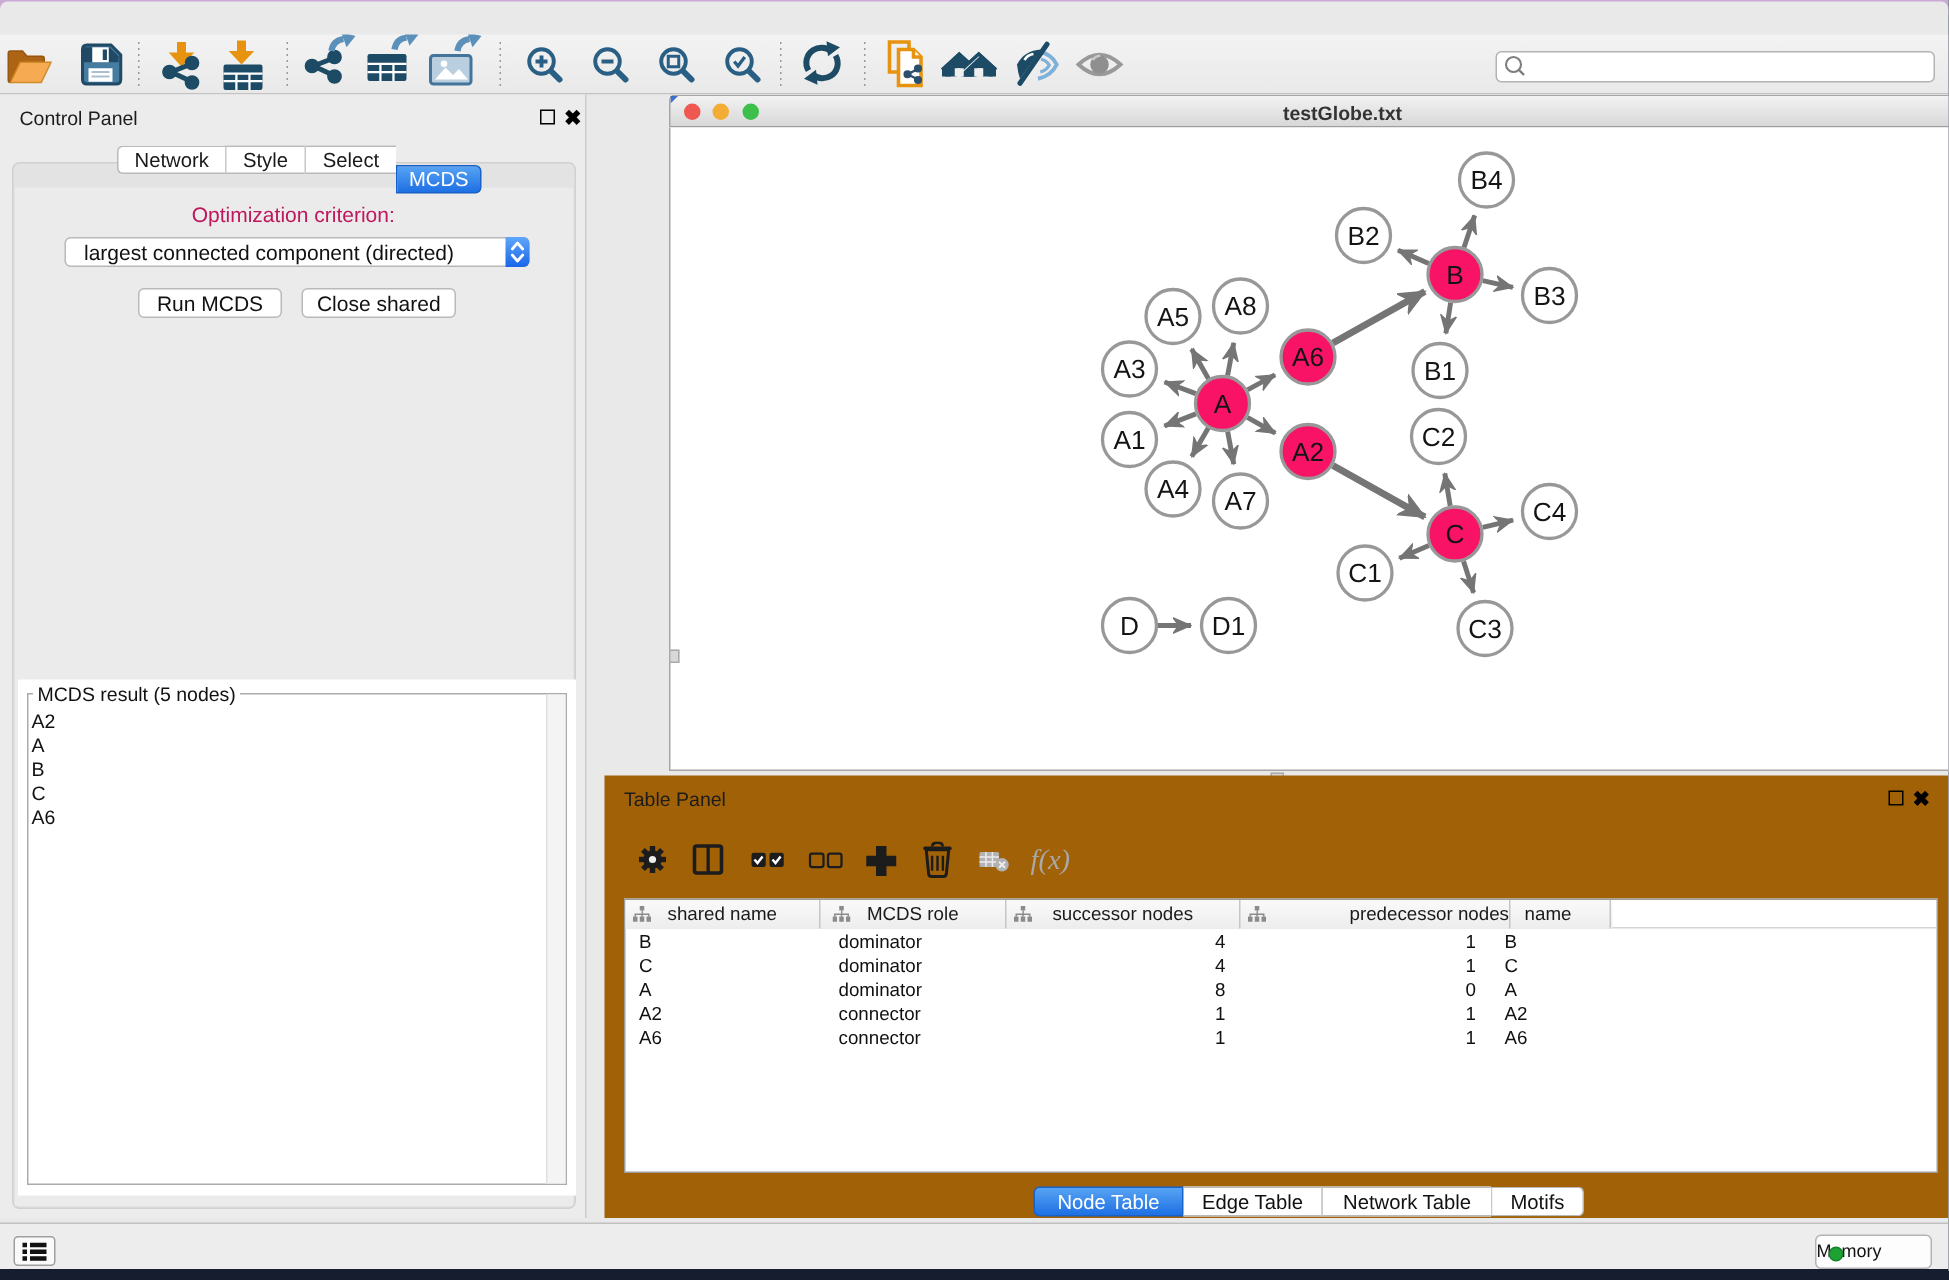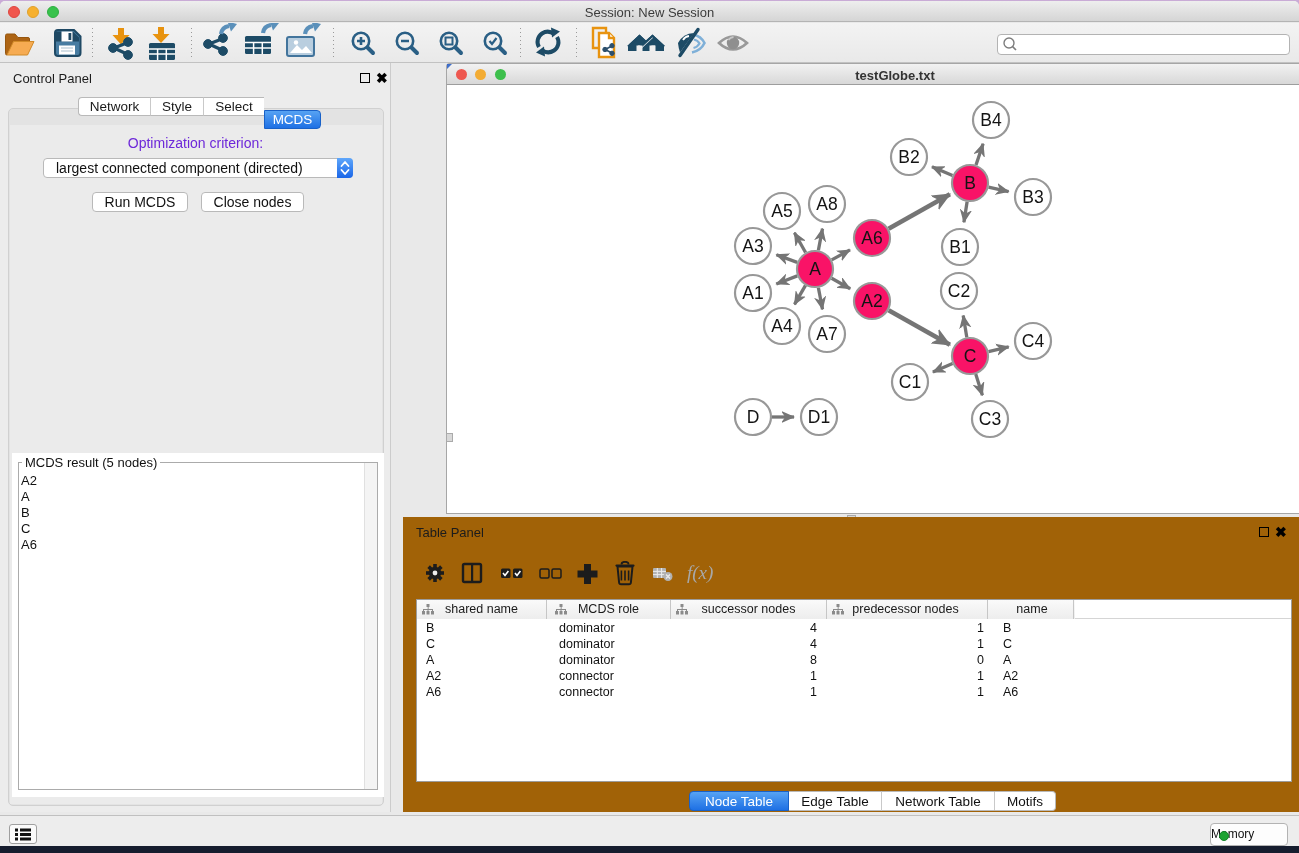--- a/index.html
+++ b/index.html
@@ -14,21 +14,21 @@
 .tsep{top:5px;width:1px;height:31px;background-image:linear-gradient(#9a9a9a 34%,rgba(0,0,0,0) 0%);background-size:1px 4px;}
 #searchbox{left:997px;top:11px;width:293px;height:21px;background:#fff;border:1px solid #b3b3b3;border-radius:4px;}
 #main{left:0;top:62px;width:1299px;height:752px;background:#e9e9e9;}
 
 #cpanel{left:0;top:0;width:391px;height:749px;background:#ececec;border-right:1px solid #cccccc;}
 #cp-title{left:13px;top:8px;font-size:13px;color:#1c1c1c;}
 #cp-tabcontent{left:8px;top:45px;width:376px;height:698px;background:#e3e3e3;border:1px solid #d0d0d0;border-radius:5px;}
 #cp-inner{left:10px;top:62px;width:372px;height:679px;background:#ebebeb;}
 #cp-tabs{left:78px;top:34px;height:19px;display:flex;font-size:13.5px;color:#1a1a1a;}
 .cptab{height:19px;line-height:18px;text-align:center;background:#fff;border-top:1px solid #b9b9b9;border-bottom:1px solid #b9b9b9;}
-#opt-label{left:0;top:72px;width:391px;text-align:center;font-size:14px;color:#6d28d9;}
+#opt-label{left:0;top:72px;width:391px;text-align:center;font-size:14px;color:#be185d;}
 #dropdown{left:43px;top:95px;width:310px;height:20px;background:#fff;border:1px solid #b9b9b9;border-radius:4px;font-size:14px;color:#111;line-height:18px;padding-left:12px;}
 #dd-step{right:-1px;top:-1px;width:16px;height:20px;border-radius:0 4px 4px 0;background:linear-gradient(#5fa7fb,#1a66e8);}
 .btn{height:20px;background:#fff;border:1px solid #b9b9b9;border-radius:4px;font-size:14px;color:#111;text-align:center;line-height:18px;}
 
 #mcds-white{left:12px;top:390px;width:372px;height:344px;background:#fff;}
 #mcds-box{left:18px;top:399px;width:360px;height:328px;border:1px solid #ababab;}
 #mcds-label{left:22px;top:392px;background:#fff;font-size:13px;color:#111;padding:0 3px;}
 #mcds-list{left:21px;top:410px;font-size:13px;color:#111;line-height:16px;}
 #mcds-scroll{left:364px;top:400px;width:13px;height:326px;background:#f4f4f4;border-left:1px solid #e0e0e0;}
 
@@ -49,26 +49,20 @@
 .btab{height:20px;line-height:19px;text-align:center;background:#fff;border-top:1px solid #b9b9b9;border-bottom:1px solid #b9b9b9;}
 
 #statusbar{left:0;top:814px;width:1299px;height:31px;background:#ededed;border-top:1px solid #c0c0c0;}
 #listbtn{left:9px;top:8px;width:28px;height:20px;background:#fafafa;border:1px solid #9f9f9f;border-radius:3px;}
 #membtn{left:1210px;top:7px;width:78px;height:23px;background:#fdfdfd;border:1px solid #b3b3b3;border-radius:4px;font-size:12px;color:#111;line-height:21px;}
 svg{display:block;}
 </style></head>
 <body>
 <div id="wallpaper-top" class="abs"></div>
 <div id="app" class="abs">
-  <div id="titlebar" class="abs">
-    <div class="tl abs" style="left:8px;background:#f0564d;border:0.5px solid #dd4740;"></div>
-    <div class="tl abs" style="left:27px;background:#f6b02e;border:0.5px solid #e0a02b;"></div>
-    <div class="tl abs" style="left:47px;background:#38c24c;border:0.5px solid #2fae41;"></div>
-    <div id="title-text" class="abs">Session: New Session</div>
-  </div>
   <div id="toolbar" class="abs">
     <div id="tb-icons">
         <svg class="abs" style="left:0;top:0;" width="760" height="40" viewBox="0 0 760 40">
 
 <path d="M7 32 q-1.5 0 -1.5 -1.5 L5.5 12.5 q0 -1.5 1.5 -1.5 L15 11 L18 14.5 L28 14.5 q1.5 0 1.5 1.5 L29.5 19" fill="#ad6414" stroke="#96560f" stroke-width="1"></path>
 <path d="M7 32 L13.5 18.5 L34 18.5 L27.5 32 Z" fill="#f6ab52" stroke="#d18a28" stroke-width="1"></path>
 
 <g>
             <path d="M55 10 q0 -3 3 -3 h16 l6.5 6.5 v16.5 q0 3 -3 3 h-19.5 q-3 0 -3 -3 z" fill="#477ca1" stroke="#1f4964" stroke-width="2"></path>
 <path d="M56 8.5 h17 l6 6 v4 h-23 z" fill="#1f4964"></path>
@@ -240,21 +234,21 @@
       <div id="opt-label" class="abs">Optimization criterion:</div>
       <div id="dropdown" class="abs">largest connected component (directed)
         <div id="dd-step" class="abs">
             <svg width="16" height="20" viewBox="0 0 16 20">
               <path d="M4.5 8 L8 4 L11.5 8" fill="none" stroke="#fff" stroke-width="1.8" stroke-linecap="round" stroke-linejoin="round"></path>
               <path d="M4.5 12 L8 16 L11.5 12" fill="none" stroke="#fff" stroke-width="1.8" stroke-linecap="round" stroke-linejoin="round"></path>
             </svg>
           </div>
       </div>
       <div class="btn abs" style="left:92px;top:129px;width:96px;">Run MCDS</div>
-      <div class="btn abs" style="left:201px;top:129px;width:103px;">Close nodes</div>
+      <div class="btn abs" style="left:201px;top:129px;width:103px;">Close shared</div>
       <div id="mcds-white" class="abs"></div>
       <div id="mcds-box" class="abs"></div>
       <div id="mcds-scroll" class="abs"></div>
       <div id="mcds-label" class="abs">MCDS result (5 nodes)</div>
       <div id="mcds-list" class="abs">A2<br>A<br>B<br>C<br>A6</div>
     </div>
     <div id="netwin" class="abs">
       <div id="net-titlebar" class="abs">
         <div class="ntl abs" style="left:9px;background:#ee5850;"></div>
         <div class="ntl abs" style="left:28px;background:#f3ac34;"></div>
@@ -413,21 +407,21 @@
   </g>
 </g>
 </svg>
       </div>
       <div id="tablebox" class="abs">
         <div id="thead" class="abs">
           <div id="thead-bg" class="abs"></div>
           <div class="thcell abs" style="left:0;width:130px;">shared name</div>
           <div class="thcell abs" style="left:130px;width:124px;">MCDS role</div>
           <div class="thcell abs" style="left:254px;width:156px;">successor nodes</div>
-          <div class="thcell abs" style="left:407px;width:164px;">predecessor nodes</div>
+          <div class="thcell abs" style="left:426px;width:164px;text-align:right;">predecessor nodes</div>
           <div class="thcell abs" style="left:574px;width:83px;">name</div>
           <svg class="abs ticon" style="left:5px;top:4px;" width="12" height="11" viewBox="0 0 12 11">
               <g fill="#8b8b8b">
                 <rect x="4.5" y="0" width="3" height="3"></rect>
                 <rect x="0" y="7" width="3" height="3.5"></rect>
                 <rect x="4.5" y="7" width="3" height="3.5"></rect>
                 <rect x="9" y="7" width="3" height="3.5"></rect>
                 <path d="M5.7 3 h0.9 v2 h-0.9 z M1 5 h10 v1 h-10 z M1 5 h1 v2 h-1 z M5.5 5 h1 v2 h-1 z M10 5 h1 v2 h-1 z"></path>
               </g>
             </svg>

